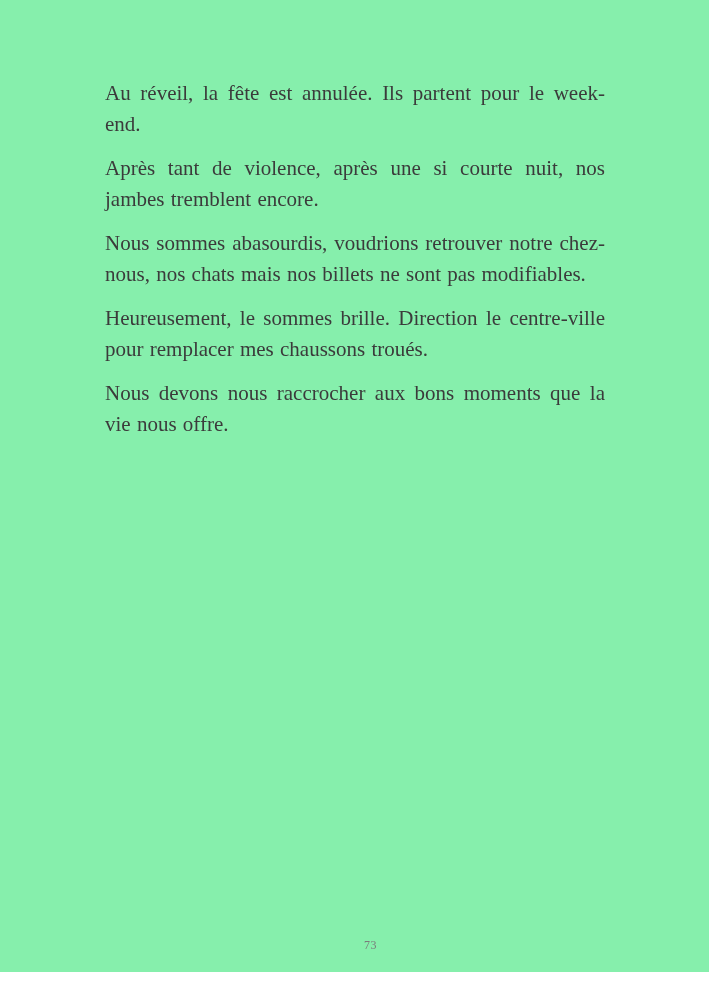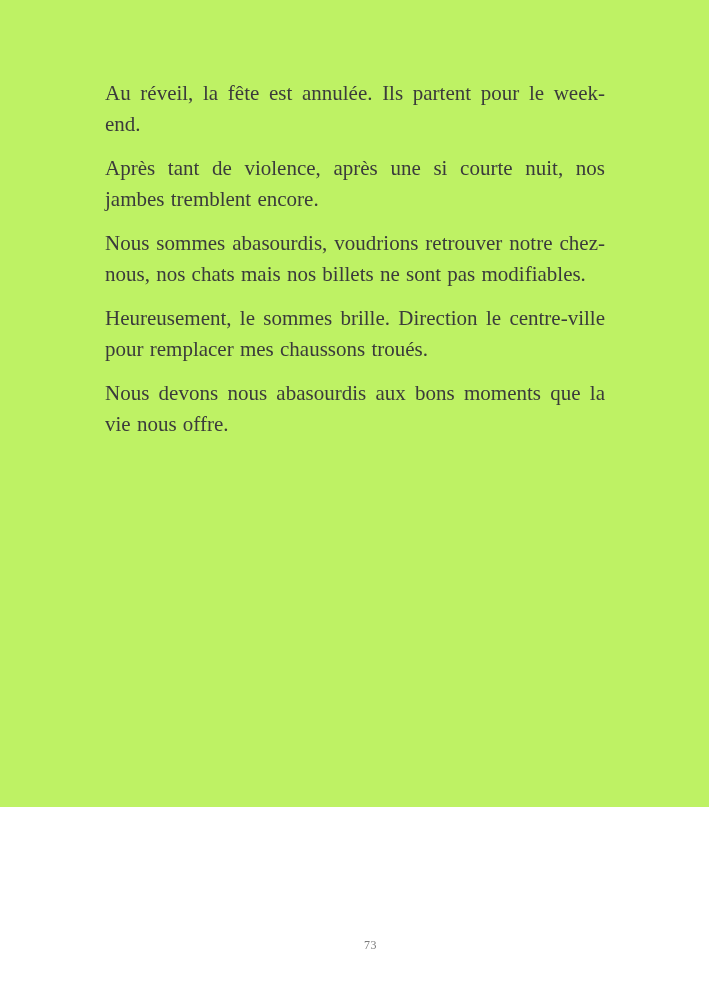--- a/index.html
+++ b/index.html
@@ -7,22 +7,22 @@
   html, body {
     width: 709px;
     height: 992px;
     background: #ffffff;
     overflow: hidden;
   }
 
   .page {
     position: relative;
     width: 709px;
-    height: 807px;
-    background: #bef264;
+    height: 972px;
+    background: #86efac;
     font-family: "Liberation Serif", "DejaVu Serif", serif;
   }
 
   .text-block {
     position: absolute;
     top: 78px;
     left: 105px;
     width: 500px;
   }
 
@@ -50,18 +50,18 @@
 </head>
 <body>
 
 <div class="page">
 
   <div class="text-block">
     <p>Au réveil, la fête est annulée. Ils partent pour le week-end.</p>
     <p>Après tant de violence, après une si courte nuit, nos jambes tremblent encore.</p>
     <p>Nous sommes abasourdis, voudrions retrouver notre chez-nous, nos chats mais nos billets ne sont pas modifiables.</p>
     <p>Heureusement, le sommes brille. Direction le centre-ville pour remplacer mes chaussons troués.</p>
-    <p>Nous devons nous abasourdis aux bons moments que la vie nous offre.</p>
+    <p>Nous devons nous raccrocher aux bons moments que la vie nous offre.</p>
   </div>
 
   <div class="page-number">73</div>
 
 </div>
 
 </body></html>

